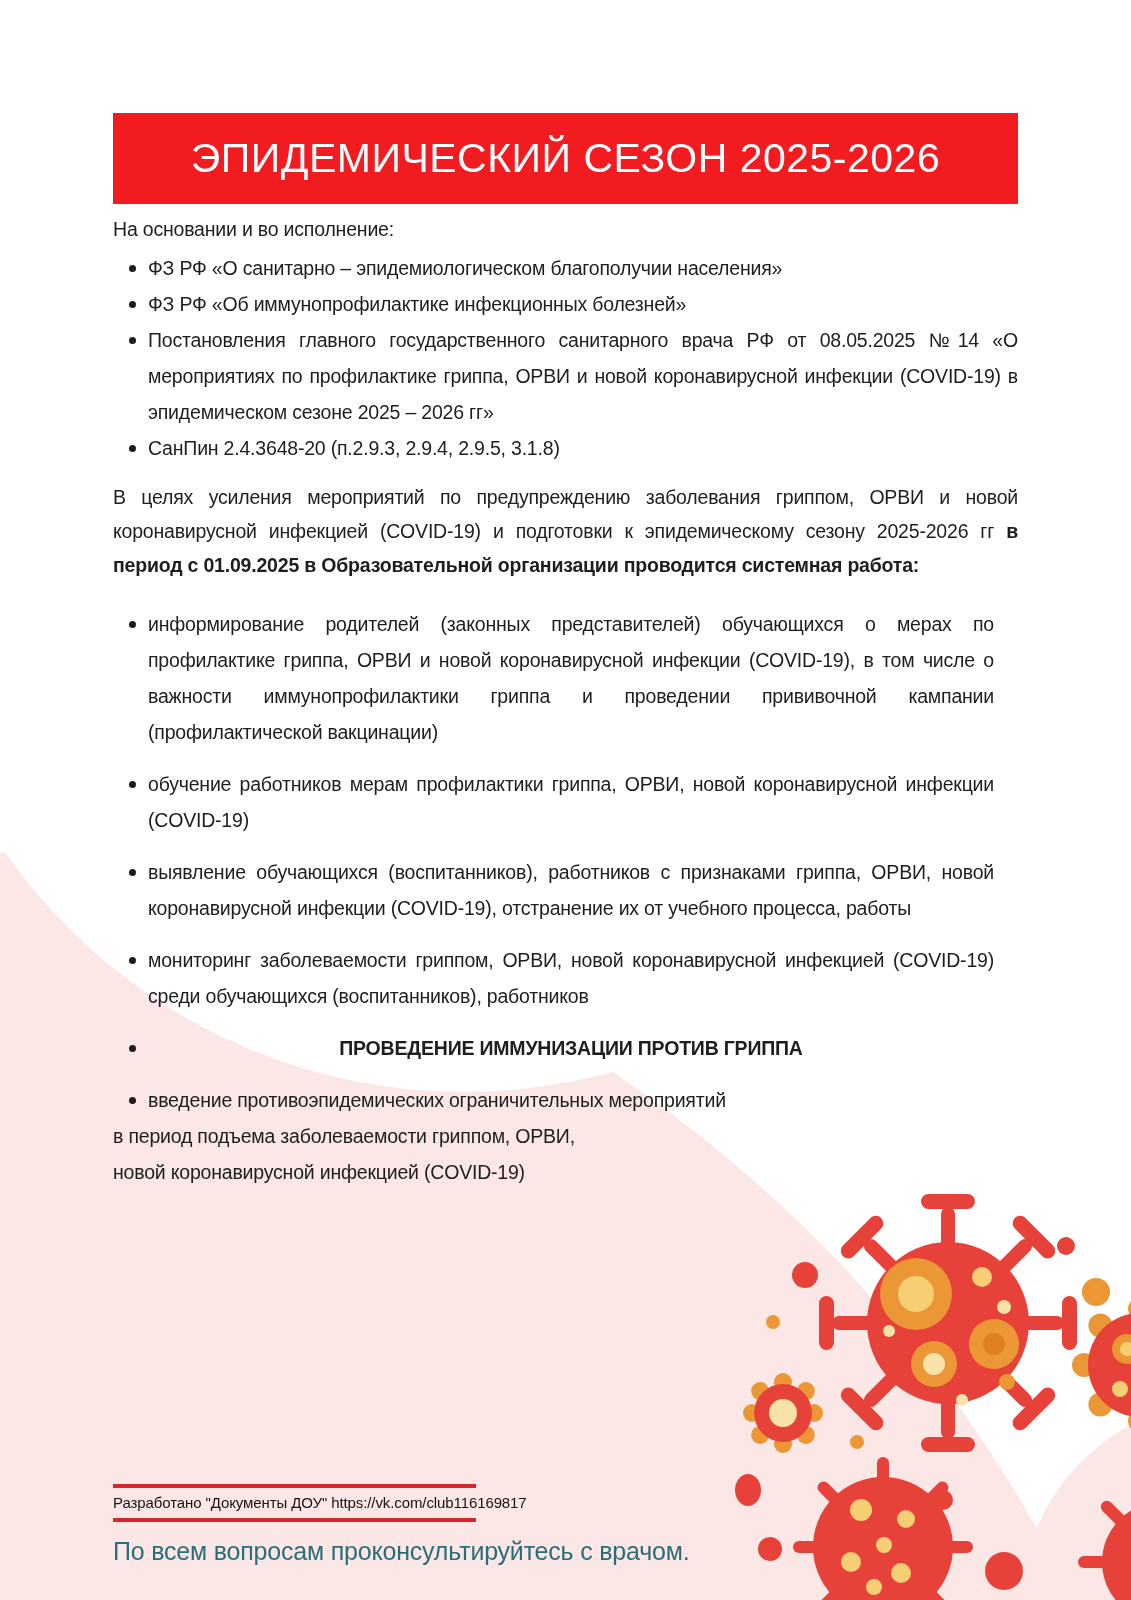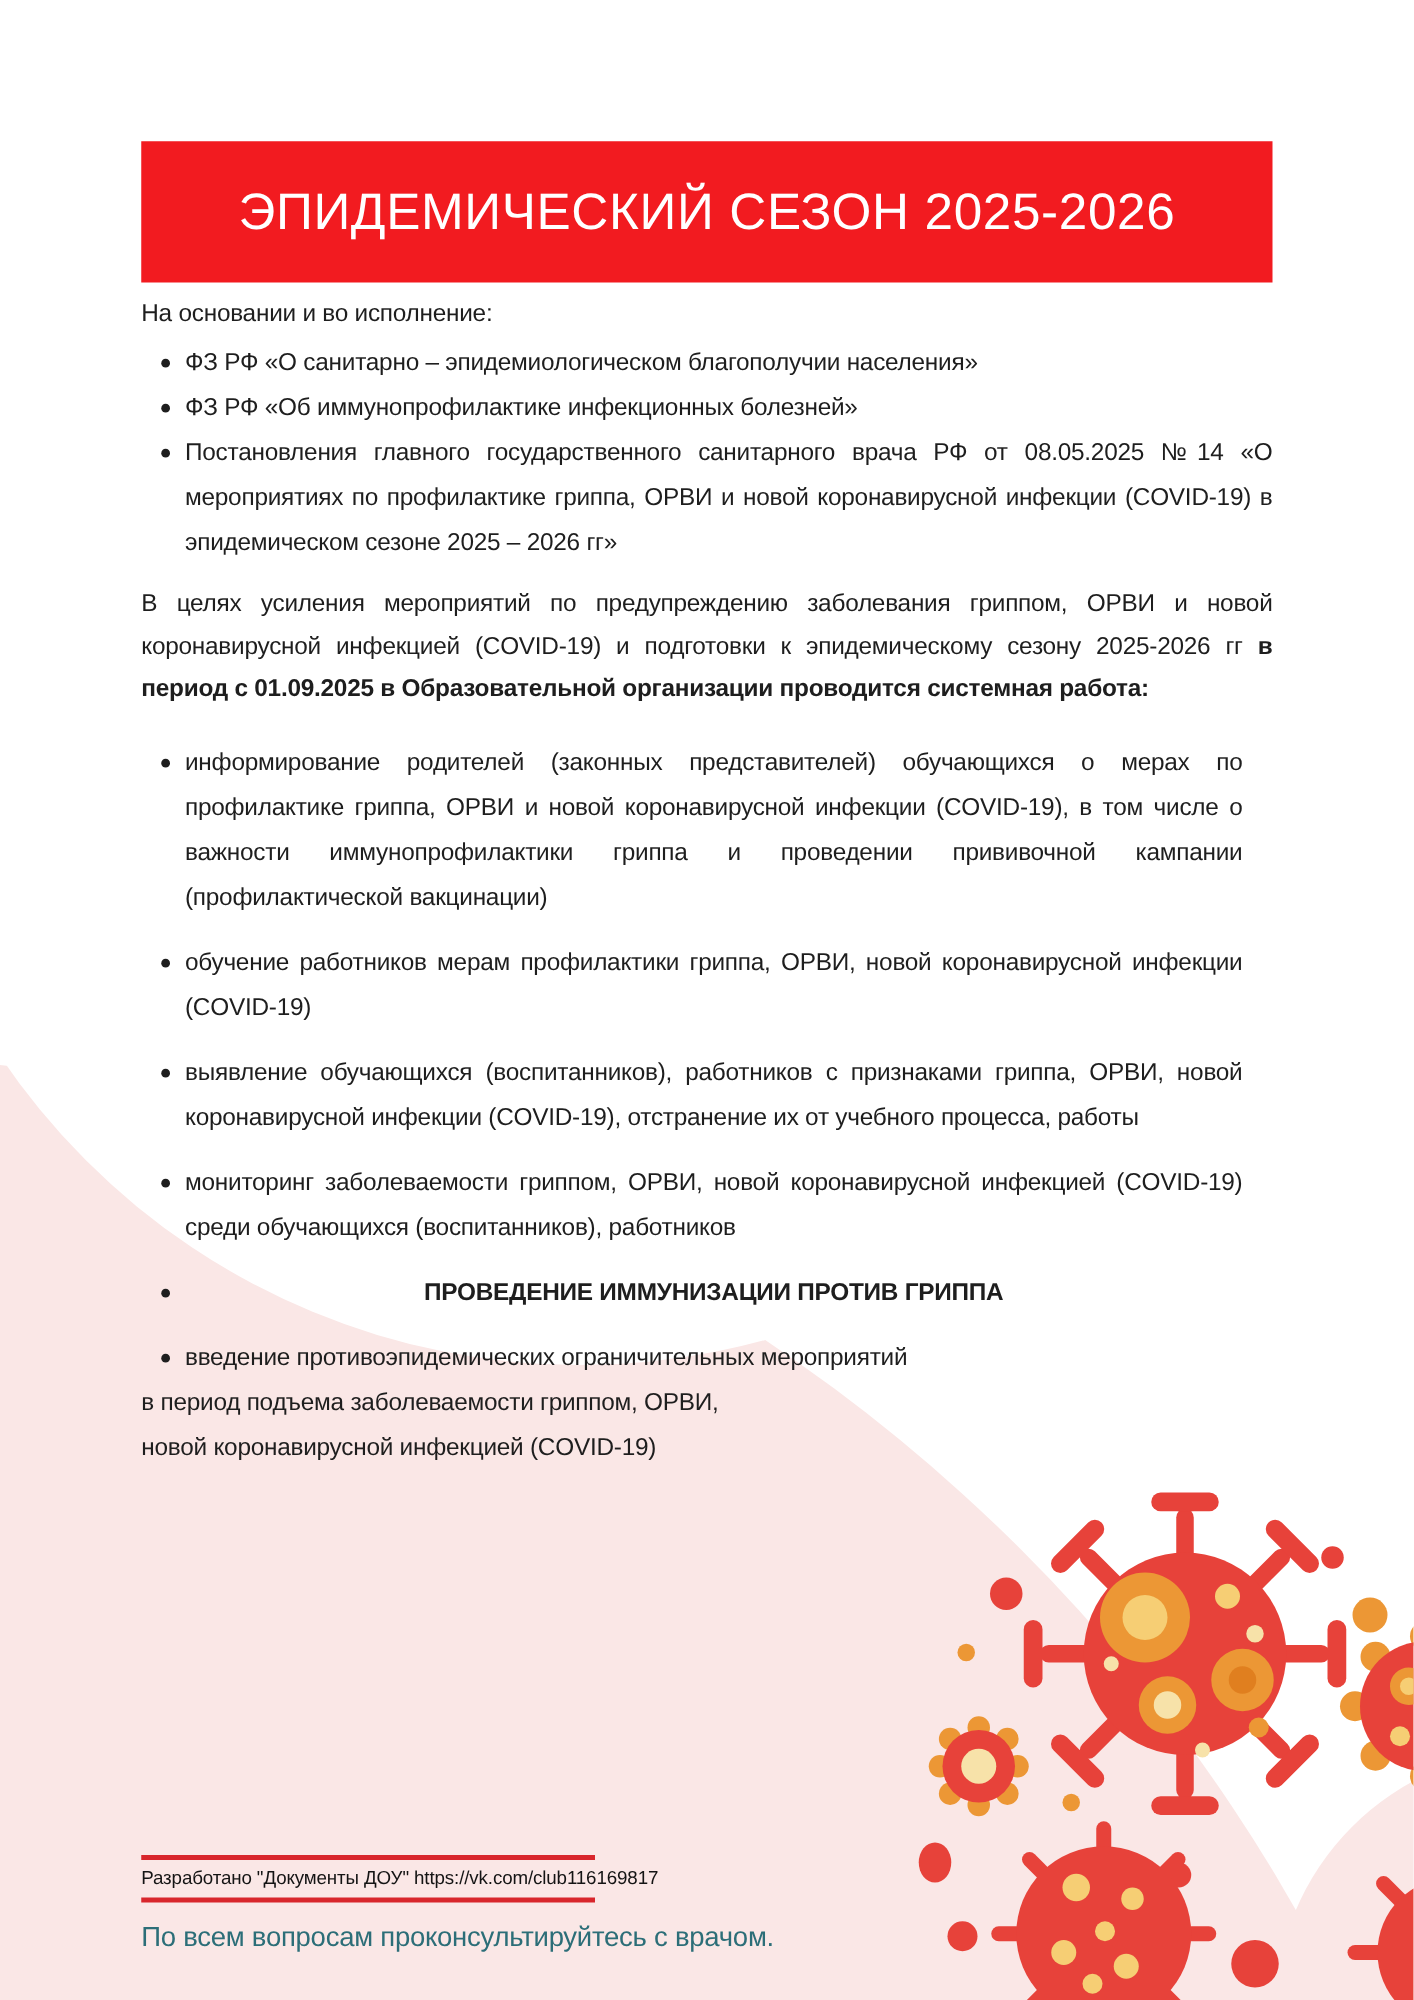--- a/index.html
+++ b/index.html
@@ -11,21 +11,21 @@
                 border-radius:50%;background:#FAE7E6;}
   .bg-white-top{position:absolute;left:-95px;top:-26px;width:1118px;height:1118px;
                 border-radius:50%;background:#ffffff;}
   .bg-pink-corner{position:absolute;left:1020px;top:1400px;width:420px;height:420px;
                 border-radius:50%;background:#FAE7E6;}
 
   .virus-art{position:absolute;left:700px;top:1150px;width:431px;height:450px;z-index:1;}
 
   
   .content{position:relative;z-index:2;padding:0 113px;}
-  .banner{margin-top:113px;height:113px;background:#F21B20;
+  .banner{margin-top:113px;height:91px;background:#F21B20;
           display:flex;align-items:center;justify-content:center;}
   .banner-title{color:#ffffff;font-size:41px;letter-spacing:.5px;white-space:nowrap;}
 
   .heading{margin:25px 0 0 0;font-size:26px;line-height:40px;font-weight:400;
            color:#C92B30;letter-spacing:-.3px;}
 
   .body-text{font-size:19.5px;letter-spacing:-.2px;}
   .basis-intro{margin:12px 0 0 0;line-height:27px;}
 
   ul{list-style:none;margin:0;padding:0;}
@@ -43,21 +43,21 @@
 
   .final{line-height:36px;}
   .final-first{position:relative;padding-left:35px;}
   .final-first::before{content:"";position:absolute;left:16px;top:15px;width:7px;height:7px;
              border-radius:50%;background:#1e1e1e;}
 
   
   .page-footer{position:absolute;z-index:2;left:113px;top:1484px;}
   .rule{width:363px;height:4px;background:#D8262C;}
   .credit{font-size:15px;letter-spacing:-.1px;margin:6px 0 7px 0;color:#141414;}
-  .advice{margin-top:15px;font-size:22px;color:#2C6E78;letter-spacing:-.2px;}
+  .advice{margin-top:15px;font-size:25px;color:#2C6E78;letter-spacing:-.2px;}
 </style>
 </head>
 <body>
 
 <div class="page">
 
   <div class="bg-pink-main"></div>
   <div class="bg-white-top"></div>
   <div class="bg-pink-corner"></div>
 
@@ -208,20 +208,21 @@
       <span class="banner-title">ЭПИДЕМИЧЕСКИЙ СЕЗОН 2025-2026</span>
     </header>
 
 
     <p class="basis-intro body-text">На основании и во исполнение:</p>
 
     <ul class="basis-list body-text">
       <li>ФЗ РФ «О санитарно – эпидемиологическом благополучии населения»</li>
       <li>ФЗ РФ «Об иммунопрофилактике инфекционных болезней»</li>
       <li>Постановления главного государственного санитарного врача РФ от 08.05.2025 №14 «О мероприятиях по профилактике гриппа, ОРВИ и новой коронавирусной инфекции (COVID-19) в эпидемическом сезоне 2025 – 2026 гг»</li>
+      <li>СанПин 2.4.3648-20 (п.2.9.3, 2.9.4, 2.9.5, 3.1.8)</li>
     </ul>
 
     <p class="purpose body-text"><span>В целях усиления мероприятий по предупреждению заболевания гриппом, ОРВИ и новой коронавирусной инфекцией (COVID-19) и подготовки к эпидемическому сезону 2025-2026 гг </span><strong>в период с 01.09.2025 в Образовательной организации проводится системная работа:</strong></p>
 
     <ul class="measures body-text">
       <li>информирование родителей (законных представителей) обучающихся о мерах по профилактике гриппа, ОРВИ и новой коронавирусной инфекции (COVID-19), в том числе о важности иммунопрофилактики гриппа и проведении прививочной кампании (профилактической вакцинации)</li>
       <li>обучение работников мерам профилактики гриппа, ОРВИ, новой коронавирусной инфекции (COVID-19)</li>
       <li>выявление обучающихся (воспитанников), работников с признаками гриппа, ОРВИ, новой коронавирусной инфекции (COVID-19), отстранение их от учебного процесса, работы</li>
       <li>мониторинг заболеваемости гриппом, ОРВИ, новой коронавирусной инфекцией (COVID-19) среди обучающихся (воспитанников), работников</li>
       <li class="highlight">ПРОВЕДЕНИЕ ИММУНИЗАЦИИ ПРОТИВ ГРИППА</li>

